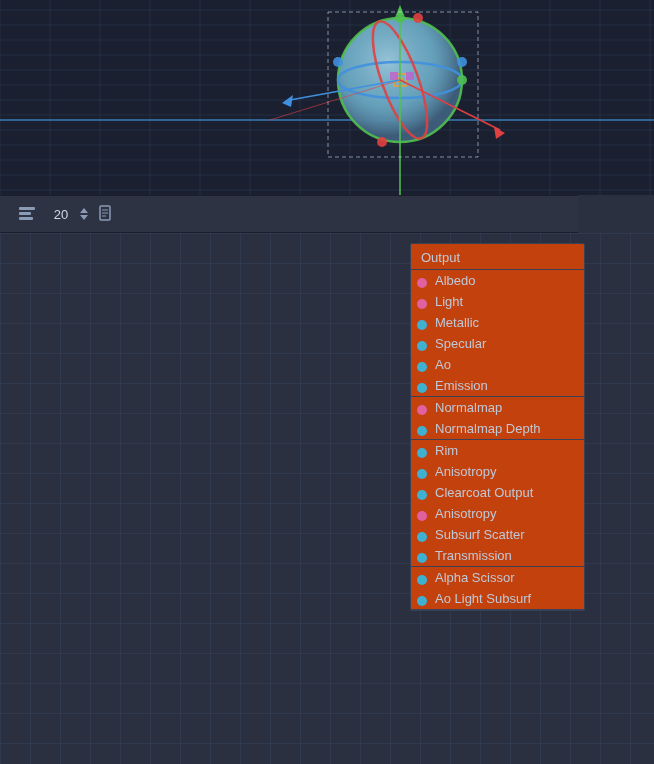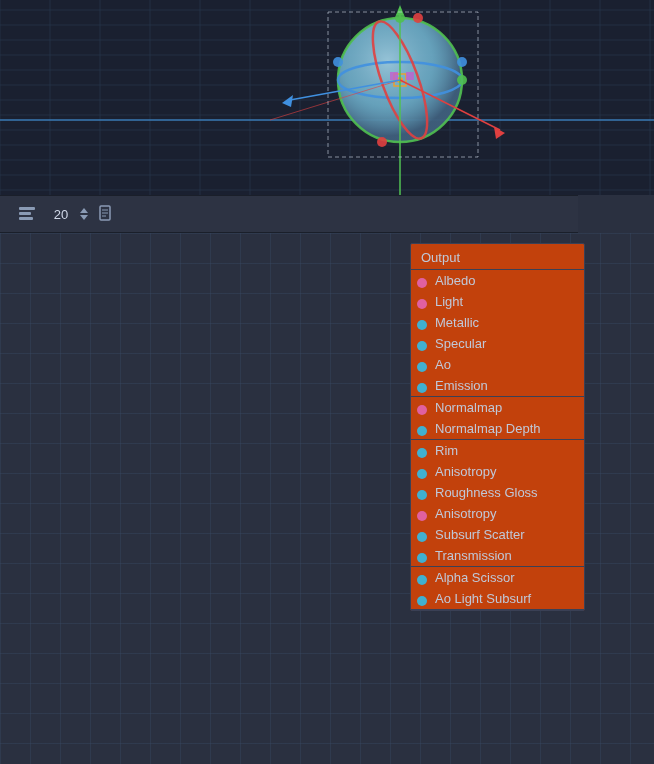--- a/index.html
+++ b/index.html
@@ -319,21 +319,21 @@
       <div class="dropdown-item">
         <span class="dot dot-cyan"></span>
         <span>Rim</span>
       </div>
       <div class="dropdown-item">
         <span class="dot dot-cyan"></span>
         <span>Anisotropy</span>
       </div>
       <div class="dropdown-item">
         <span class="dot dot-cyan"></span>
-        <span>Roughness Gloss</span>
+        <span>Clearcoat Output</span>
       </div>
       <div class="dropdown-item">
         <span class="dot dot-pink"></span>
         <span>Anisotropy</span>
       </div>
       <div class="dropdown-item">
         <span class="dot dot-cyan"></span>
         <span>Subsurf Scatter</span>
       </div>
       <div class="dropdown-item">

